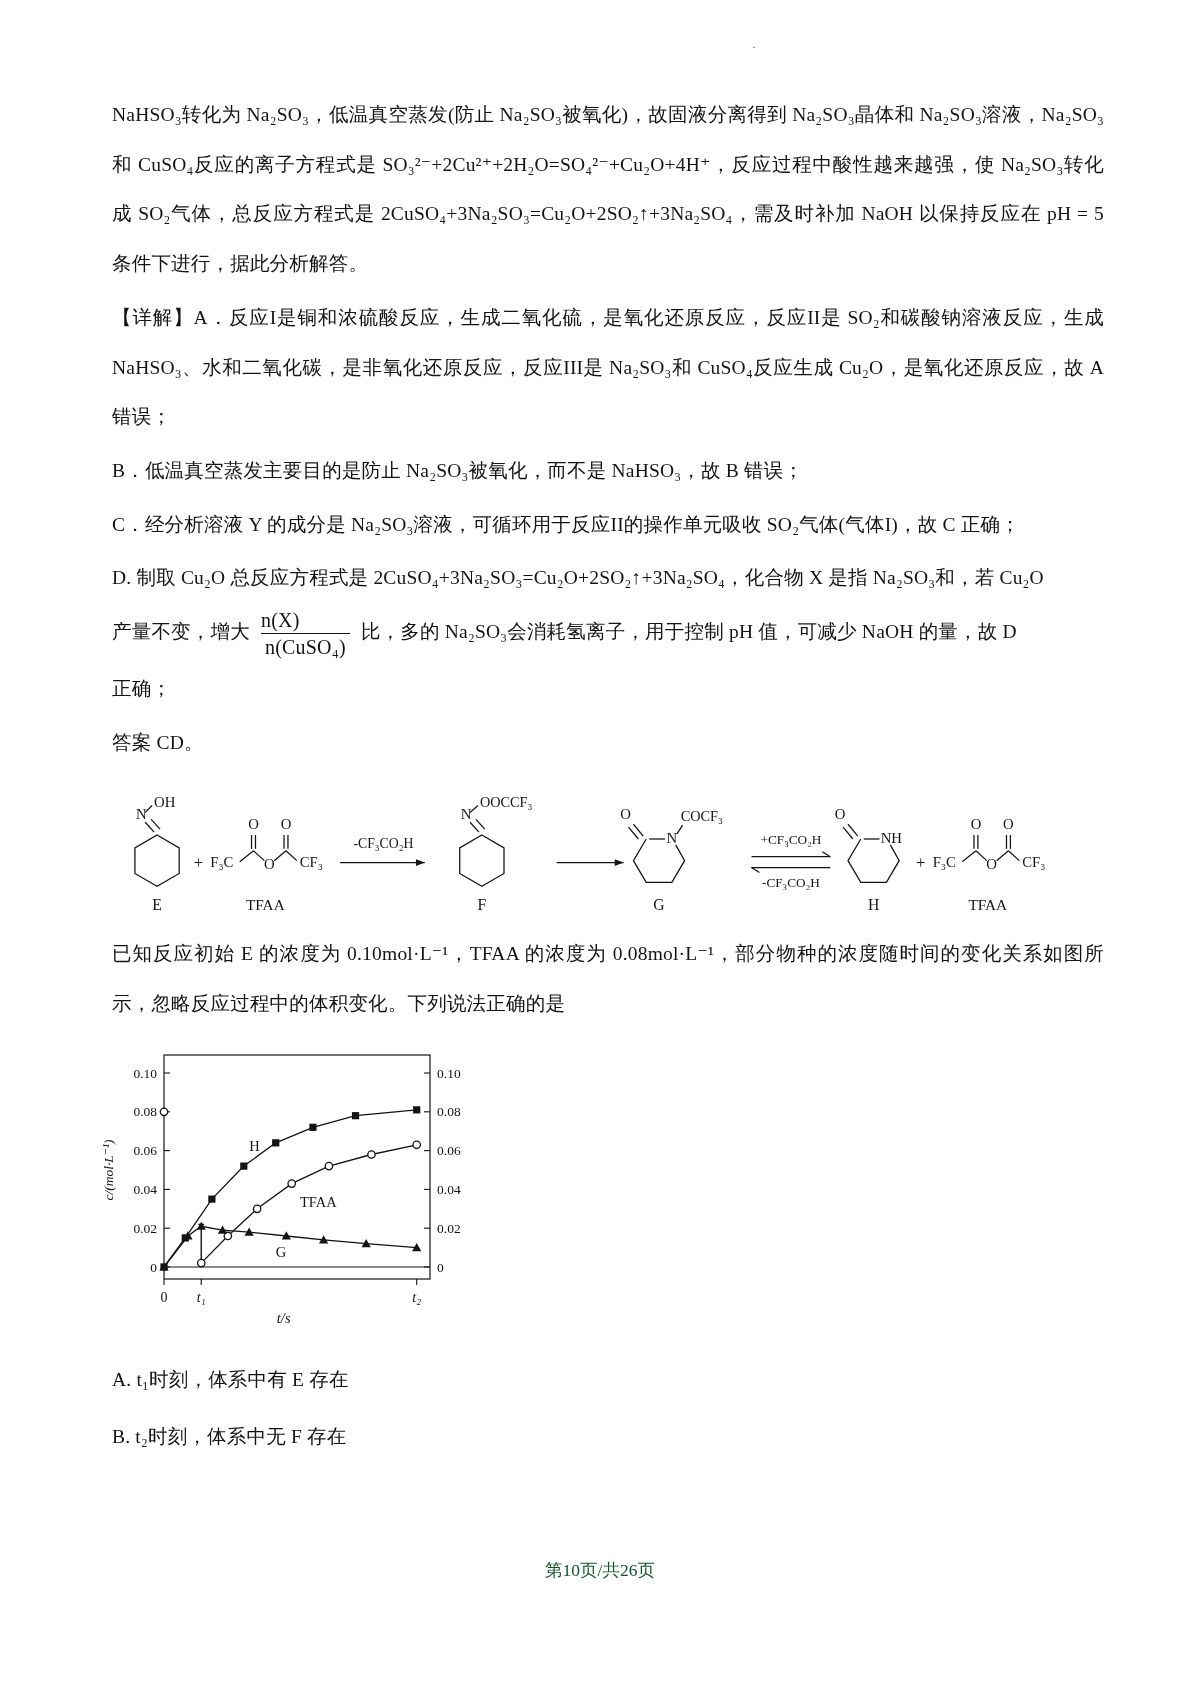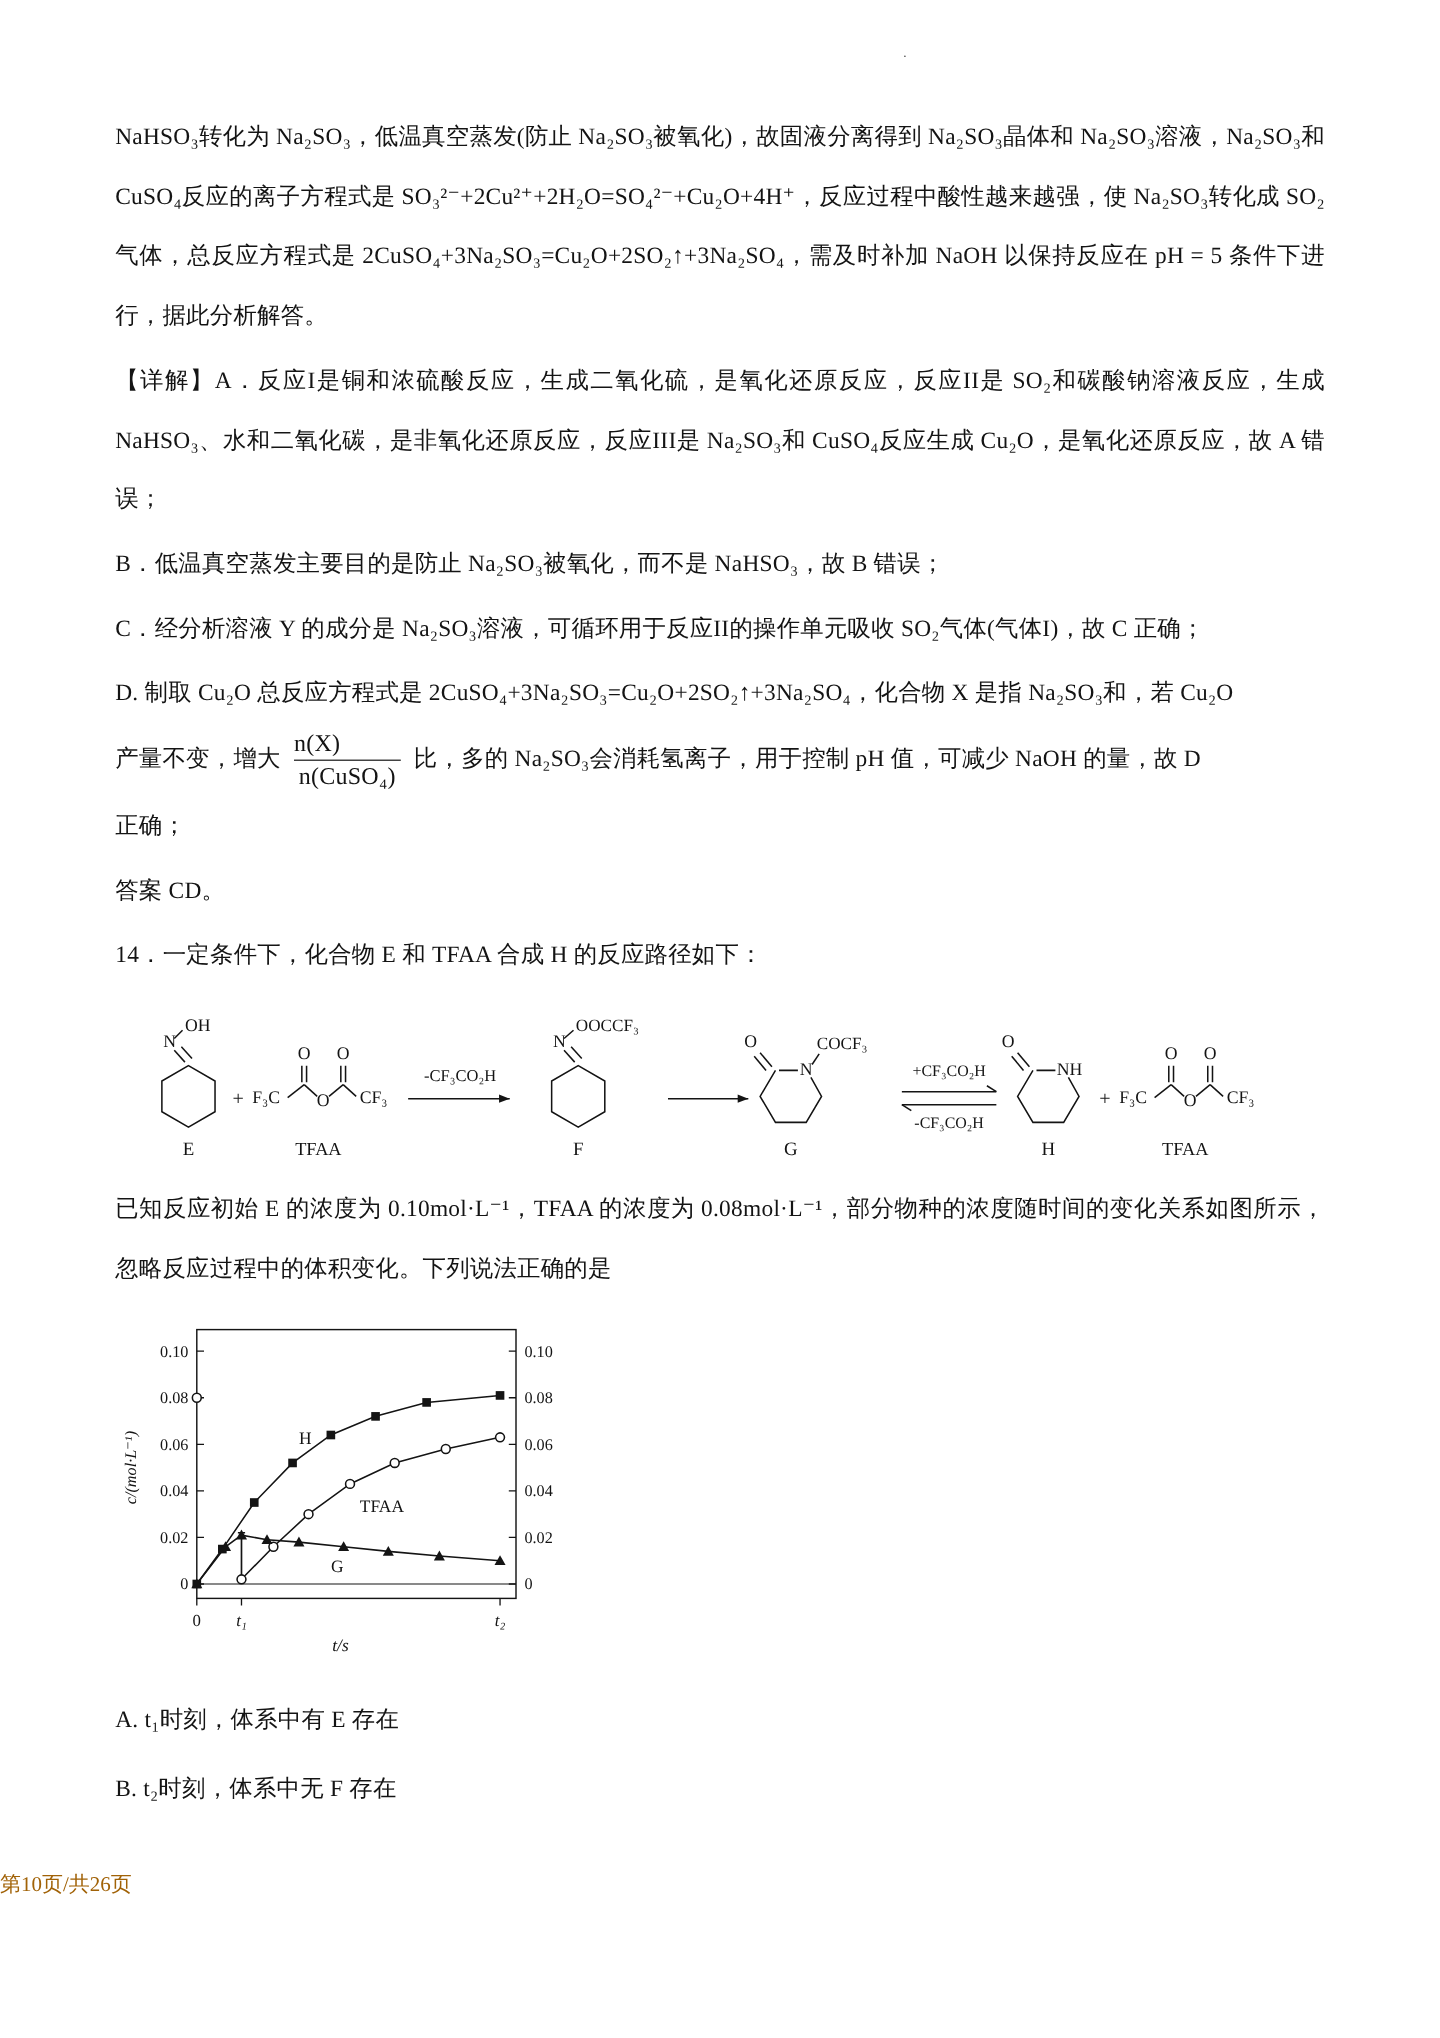--- a/index.html
+++ b/index.html
@@ -4,35 +4,35 @@
 <style>
   *{box-sizing:border-box;}
   html,body{margin:0;padding:0;background:#e8e8e8;}
   .page{
     width:1200px;height:1698px;margin:0 auto;background:#ffffff;
     position:relative;color:#141414;
     font-family:"Liberation Serif","DejaVu Serif",serif;
     padding:90px 96px 0 96px;
   }
   .para{
-    font-size:19.5px;line-height:2.55;margin:0 0 4px 0;
+    font-size:19.5px;line-height:2.55;margin:0 0 4px 16px;
     text-align:justify;letter-spacing:0.2px;
   }
   .frac{
     display:inline-flex;flex-direction:column;
     vertical-align:middle;margin:0 6px;font-size:20px;line-height:1.3;
   }
   .frac .den{border-top:1.5px solid #141414;padding:0 4px;}
   .scheme-wrap{margin:8px 0 6px 0;}
   .scheme-wrap svg{display:block;width:1004px;height:auto;}
   .chart-wrap{margin:10px 0 14px 2px;}
   .opt{margin-bottom:8px;}
   .footer{
-    position:absolute;left:0;right:0;bottom:116px;
-    font-size:17.5px;color:#a16207;
+    position:absolute;left:0;right:0;bottom:116px;text-align:center;
+    font-size:17.5px;color:#14532d;
   }
   .stray{position:absolute;left:752px;top:40px;font-size:12px;color:#555;}
   svg text{stroke:none;}
 </style>
 </head>
 <body>
 
 <div class="page">
 
   <span class="stray">·</span>
@@ -47,21 +47,20 @@
     <span>产量不变，增大</span>
     <span class="frac">
       <span class="num">n(X)</span>
       <span class="den">n(CuSO₄)</span>
     </span>
     <span>比，多的 Na₂SO₃会消耗氢离子，用于控制 pH 值，可减少 NaOH 的量，故 D</span>
   </p>
 
   <p class="para">正确；</p>
   <p class="para">答案 CD。</p>
-  <p class="para">14．一定条件下，化合物 E 和 TFAA 合成 H 的反应路径如下：</p>
 
   <div class="scheme-wrap">
     <svg viewBox="0 0 1020 150" role="img">
       <g stroke="#141414" stroke-width="1.3" fill="none" font-family="&quot;Liberation Serif&quot;,&quot;DejaVu Serif&quot;,serif">
 
         <g>
           <polygon points="62,60 84.5,73 84.5,99 62,112 39.5,99 39.5,73"></polygon>
           <line x1="59" y1="57" x2="50" y2="47"></line>
           <line x1="65" y1="54" x2="56" y2="44"></line>
           <line x1="50" y1="37" x2="57" y2="30"></line>

